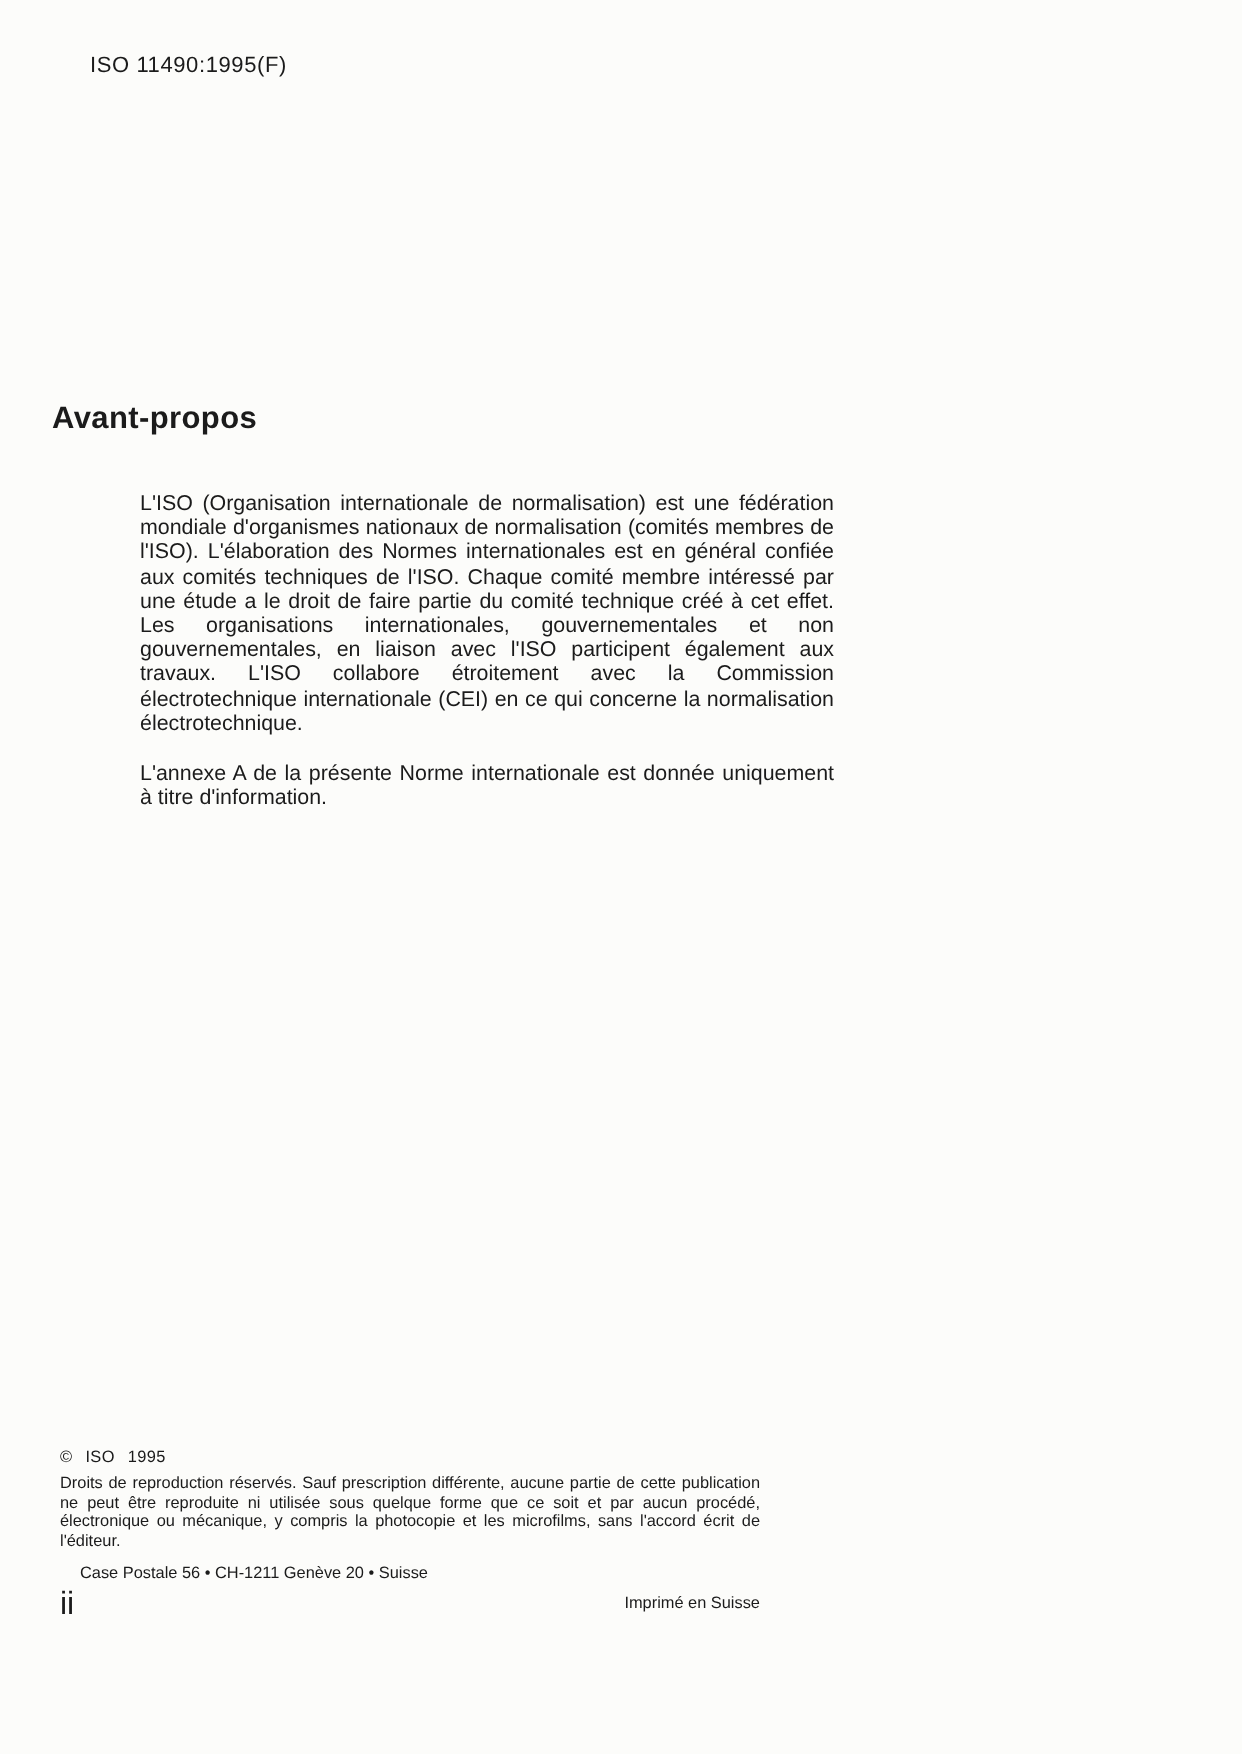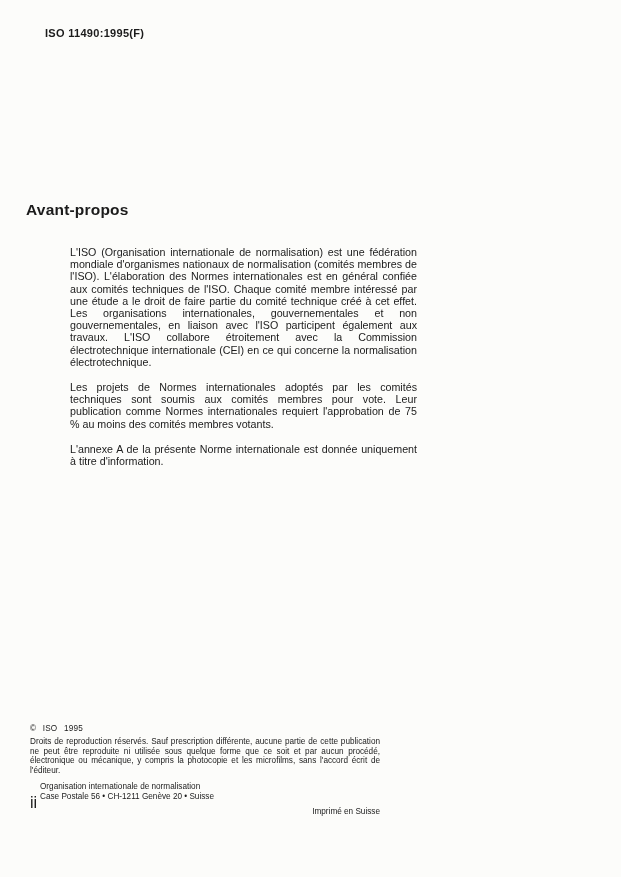--- a/index.html
+++ b/index.html
@@ -15,21 +15,21 @@
     background: #fcfcfa;
     font-family: "Liberation Sans", sans-serif;
     color: #1b1b1b;
     overflow: hidden;
   }
   .doc-header {
     position: absolute;
     left: 30px;
     top: 27px;
     font-size: 11px;
-    font-weight: bold;
+    font-weight: normal;
     letter-spacing: 0.3px;
     padding-left: 15px;
   }
   .section-title {
     position: absolute;
     left: 26px;
     top: 201px;
     margin: 0;
     font-size: 15.5px;
     font-weight: bold;
@@ -87,27 +87,25 @@
 <body>
 
 <div class="page">
 
   <div class="doc-header">ISO 11490:1995(F)</div>
 
   <h1 class="section-title">Avant-propos</h1>
 
   <div class="body-text">
     <p>L'ISO (Organisation internationale de normalisation) est une fédération mondiale d'organismes nationaux de normalisation (comités membres de l'ISO). L'élaboration des Normes internationales est en général confiée aux comités techniques de l'ISO. Chaque comité membre intéressé par une étude a le droit de faire partie du comité technique créé à cet effet. Les organisations internationales, gouvernementales et non gouvernementales, en liaison avec l'ISO participent également aux travaux. L'ISO collabore étroitement avec la Commission électrotechnique internationale (CEI) en ce qui concerne la normalisation électrotechnique.</p>
-    <p>Les projets de Normes internationales adoptés par les comités techniques sont soumis aux comités membres pour vote. Leur publication comme Normes internationales requiert l'approbation de 75 % au moins des comités membres votants.</p>
     <p>L'annexe A de la présente Norme internationale est donnée uniquement à titre d'information.</p>
   </div>
 
   <div class="page-footer">
     <div class="copyright-line">©  ISO  1995</div>
     <div class="rights-notice">Droits de reproduction réservés. Sauf prescription différente, aucune partie de cette publication ne peut être reproduite ni utilisée sous quelque forme que ce soit et par aucun procédé, électronique ou mécanique, y compris la photocopie et les microfilms, sans l'accord écrit de l'éditeur.</div>
-    <div class="footer-indent">Organisation internationale de normalisation</div>
     <div class="footer-indent">Case Postale 56 • CH-1211 Genève 20 • Suisse</div>
     <div class="printed-line">Imprimé en Suisse</div>
   </div>
 
   <div class="page-number">ii</div>
 
 </div>
 
 </body></html>

